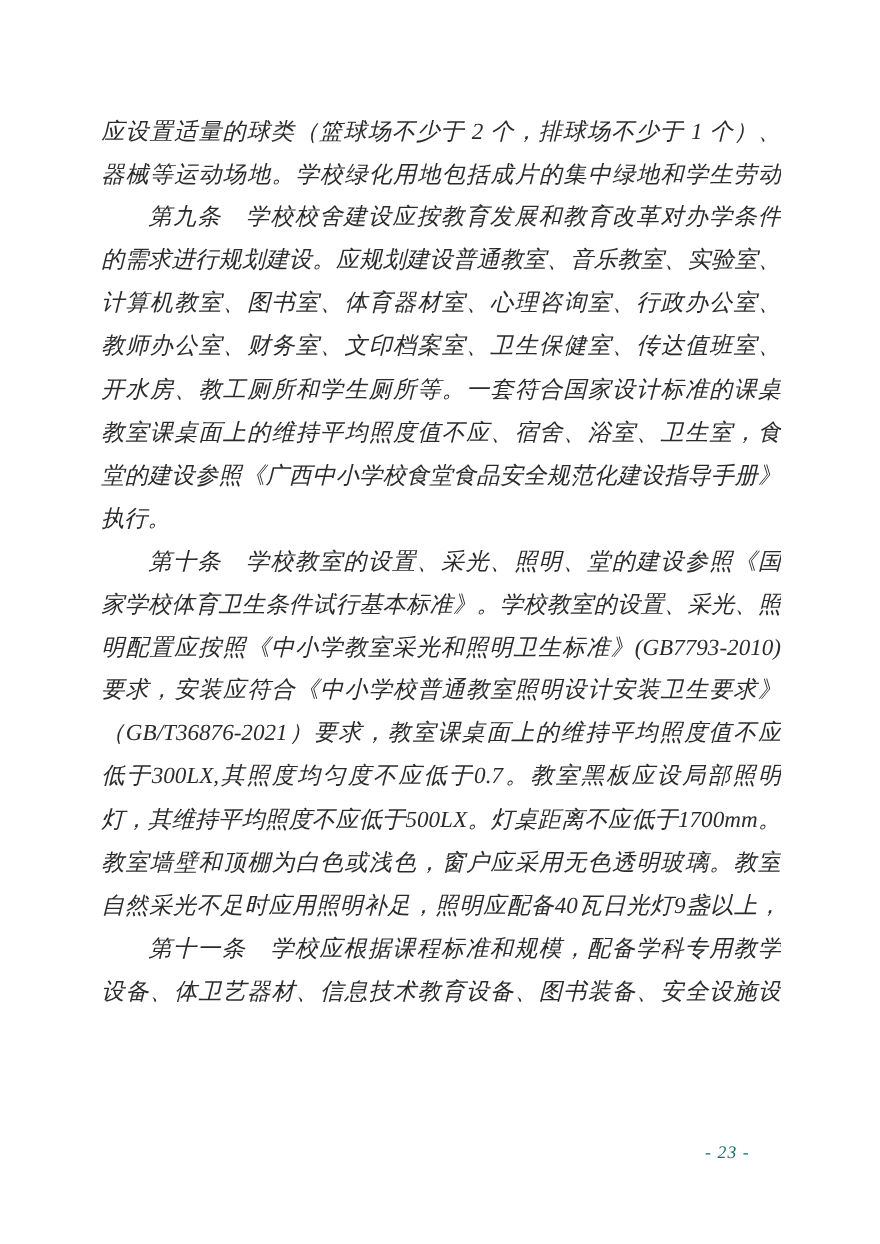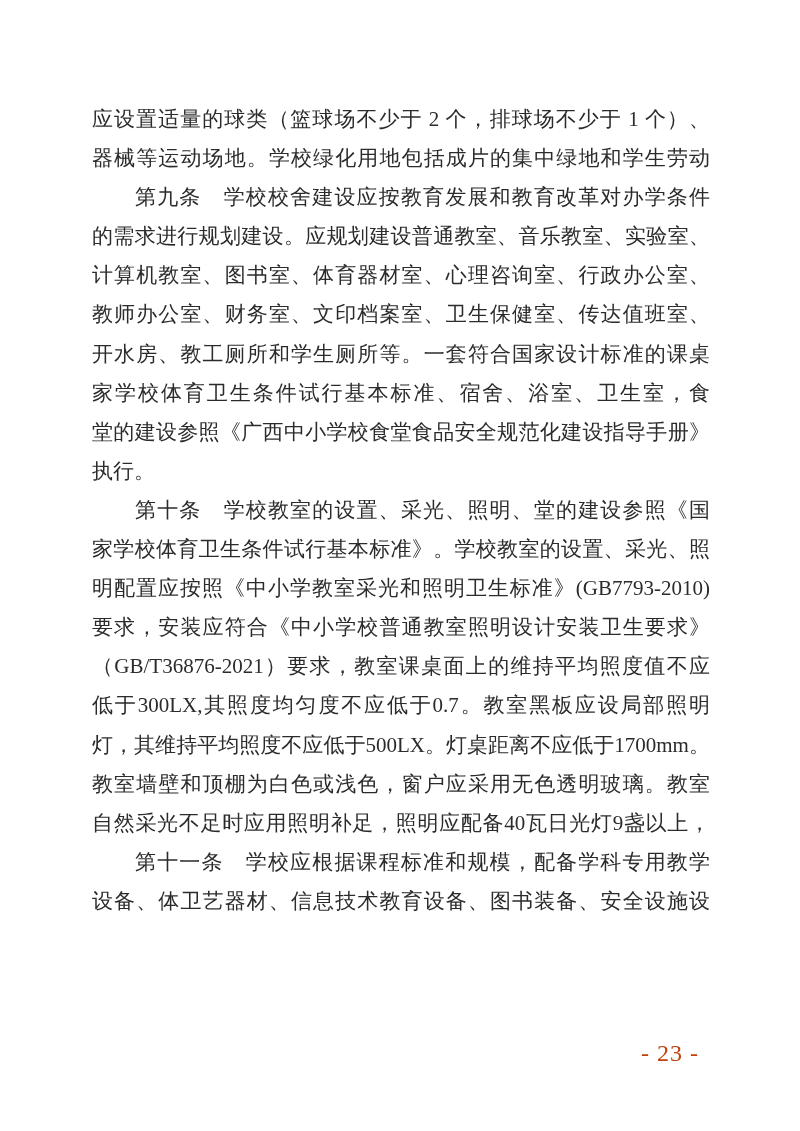--- a/index.html
+++ b/index.html
@@ -8,20 +8,21 @@
     background: #ffffff;
   }
   .page {
     position: relative;
     width: 736px;
     height: 1131px;
     background: #ffffff;
     font-family: "Liberation Serif", "DejaVu Serif", serif;
     color: #2b2b2b;
     overflow: hidden;
+    font-style: italic;
   }
   .content {
     position: absolute;
     left: 92px;
     top: 100px;
     width: 618px;
   }
   .line {
     font-size: 21px;
     line-height: 39.1px;
@@ -35,38 +36,38 @@
   .line.indent {
     padding-left: 43px;
   }
   .line.para-end {
     text-align-last: left;
   }
   .page-number {
     position: absolute;
     left: 641px;
     top: 1040px;
-    font-size: 24px;
+    font-size: 16px;
     letter-spacing: 1px;
-    color: #c2410c;
+    color: #0f766e;
   }
 </style>
 </head>
 <body>
 
 <div class="page">
   <div class="content">
     <div class="line">应设置适量的球类（篮球场不少于 2 个，排球场不少于 1 个）、</div>
     <div class="line">器械等运动场地。学校绿化用地包括成片的集中绿地和学生劳动</div>
     <div class="line indent">第九条　学校校舍建设应按教育发展和教育改革对办学条件</div>
     <div class="line">的需求进行规划建设。应规划建设普通教室、音乐教室、实验室、</div>
     <div class="line">计算机教室、图书室、体育器材室、心理咨询室、行政办公室、</div>
     <div class="line">教师办公室、财务室、文印档案室、卫生保健室、传达值班室、</div>
     <div class="line">开水房、教工厕所和学生厕所等。一套符合国家设计标准的课桌椅、</div>
-    <div class="line">家学校体育卫生条件试行基本标准、宿舍、浴室、卫生室，食</div>
+    <div class="line">教室课桌面上的维持平均照度值不应、宿舍、浴室、卫生室，食</div>
     <div class="line">堂的建设参照《广西中小学校食堂食品安全规范化建设指导手册》</div>
     <div class="line para-end">执行。</div>
     <div class="line indent">第十条　学校教室的设置、采光、照明、堂的建设参照《国</div>
     <div class="line">家学校体育卫生条件试行基本标准》。学校教室的设置、采光、照</div>
     <div class="line">明配置应按照《中小学教室采光和照明卫生标准》(GB7793-2010)</div>
     <div class="line">要求，安装应符合《中小学校普通教室照明设计安装卫生要求》</div>
     <div class="line">（GB/T36876-2021）要求，教室课桌面上的维持平均照度值不应</div>
     <div class="line">低于300LX,其照度均匀度不应低于0.7。教室黑板应设局部照明</div>
     <div class="line">灯，其维持平均照度不应低于500LX。灯桌距离不应低于1700mm。</div>
     <div class="line">教室墙壁和顶棚为白色或浅色，窗户应采用无色透明玻璃。教室</div>

